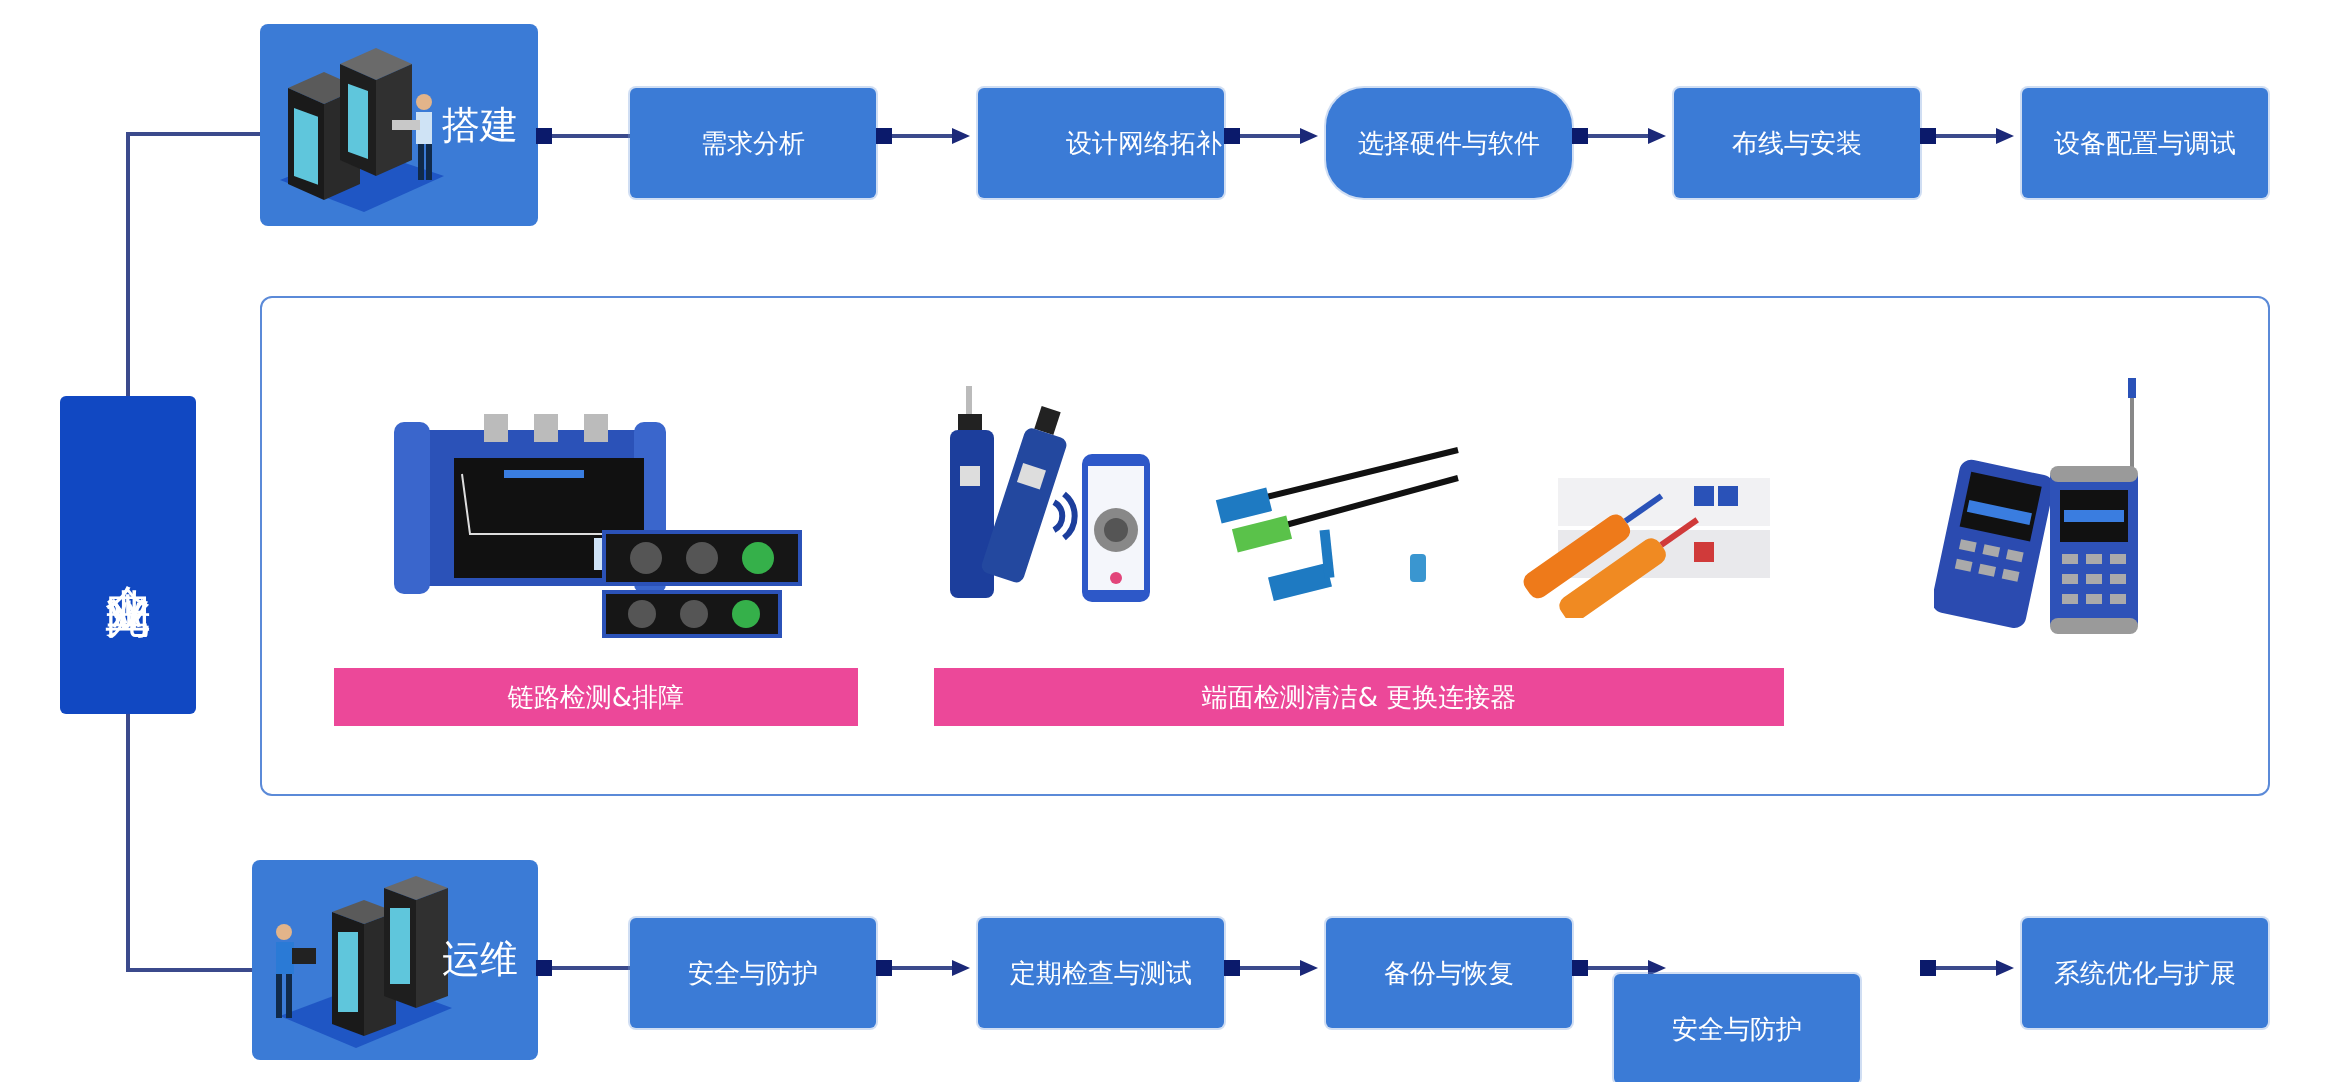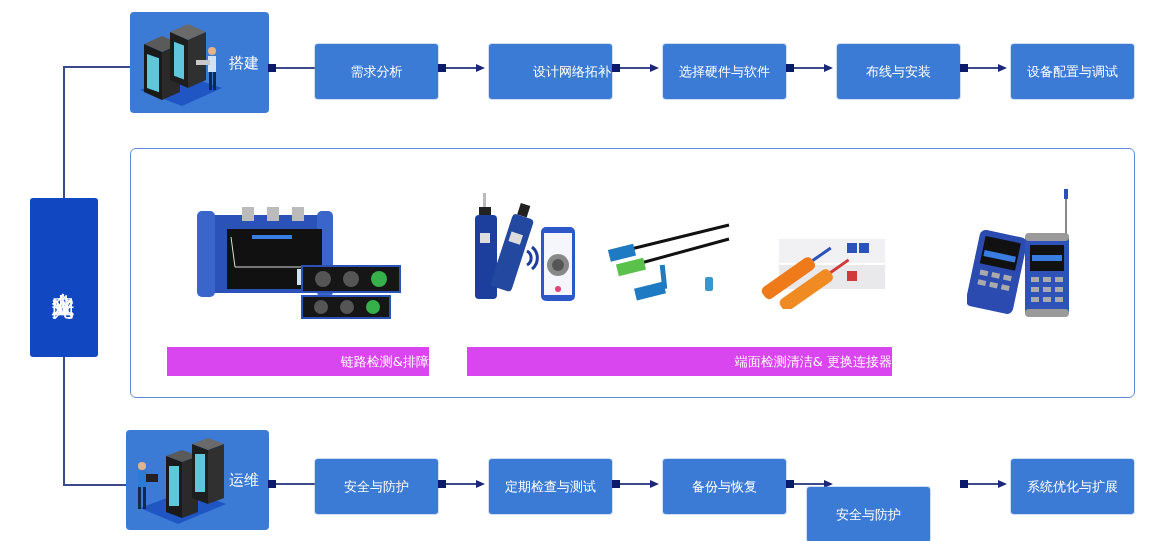--- a/index.html
+++ b/index.html
@@ -16,40 +16,40 @@
     display: flex; align-items: center; justify-content: center;
   }
   .enterprise span {
     writing-mode: vertical-rl; font-size: 23px; letter-spacing: 2px; text-orientation: upright;
   }
   .hero {
     position: absolute; background: #3b7bd6; border-radius: 4px; color: #fff;
   }
   .hero .label {
     position: absolute; right: 10px; top: 50%; transform: translateY(-50%);
-    font-size: 15px;
+    font-size: 19px;
   }
   .step {
     position: absolute; width: 123px; height: 55px; background: #3b7bd6; border-radius: 3px;
     color: #fff; font-size: 13px; display: flex; align-items: center; justify-content: center;
     box-shadow: 0 0 0 1px rgba(120,160,220,0.35);
   }
   .knob { position: absolute; width: 8px; height: 8px; background: #0b1a6b; }
   .arrow {
     position: absolute; width: 0; height: 0;
     border-top: 4px solid transparent; border-bottom: 4px solid transparent;
     border-left: 9px solid #1b2878;
   }
   .panel {
     position: absolute; left: 130px; top: 148px; width: 1005px; height: 250px;
     border: 1.5px solid #5b8ad8; border-radius: 6px; background: #fff;
   }
   .cap {
-    position: absolute; height: 29px; background: #d946ef; color: #fff; font-size: 13px;
-    display: flex; align-items: center; justify-content: flex-end; margin-top: 13px;
+    position: absolute; height: 29px; background: #ec4899; color: #fff; font-size: 13px;
+    display: flex; align-items: center; justify-content: center;
   }
   .product { position: absolute; }
 </style>
 </head>
 <body>
 
 <div class="line-v" style="left:63px; top:66px; height:420px;"></div>
 <div class="line-h" style="left:63px; top:66px; width:68px;"></div>
 <div class="line-h" style="left:63px; top:484px; width:64px;"></div>
 
@@ -91,21 +91,21 @@
 <div class="line-h" style="left:446px; top:67px; width:32px;"></div>
 <div class="arrow" style="left:476px; top:64px;"></div>
 
 <div class="step" style="left:489px; top:44px;padding-left:43px;">
     <span>设计网络拓补</span>
   </div>
 <div class="knob" style="left:612px; top:64px;"></div>
 <div class="line-h" style="left:620px; top:67px; width:32px;"></div>
 <div class="arrow" style="left:650px; top:64px;"></div>
 
-<div class="step" style="left:663px; top:44px;">
+<div class="step" style="left:663px; top:44px;border-radius:19px;">
     <span>选择硬件与软件</span>
   </div>
 <div class="knob" style="left:786px; top:64px;"></div>
 <div class="line-h" style="left:794px; top:67px; width:32px;"></div>
 <div class="arrow" style="left:824px; top:64px;"></div>
 
 <div class="step" style="left:837px; top:44px;">
     <span>布线与安装</span>
   </div>
 <div class="knob" style="left:960px; top:64px;"></div>

